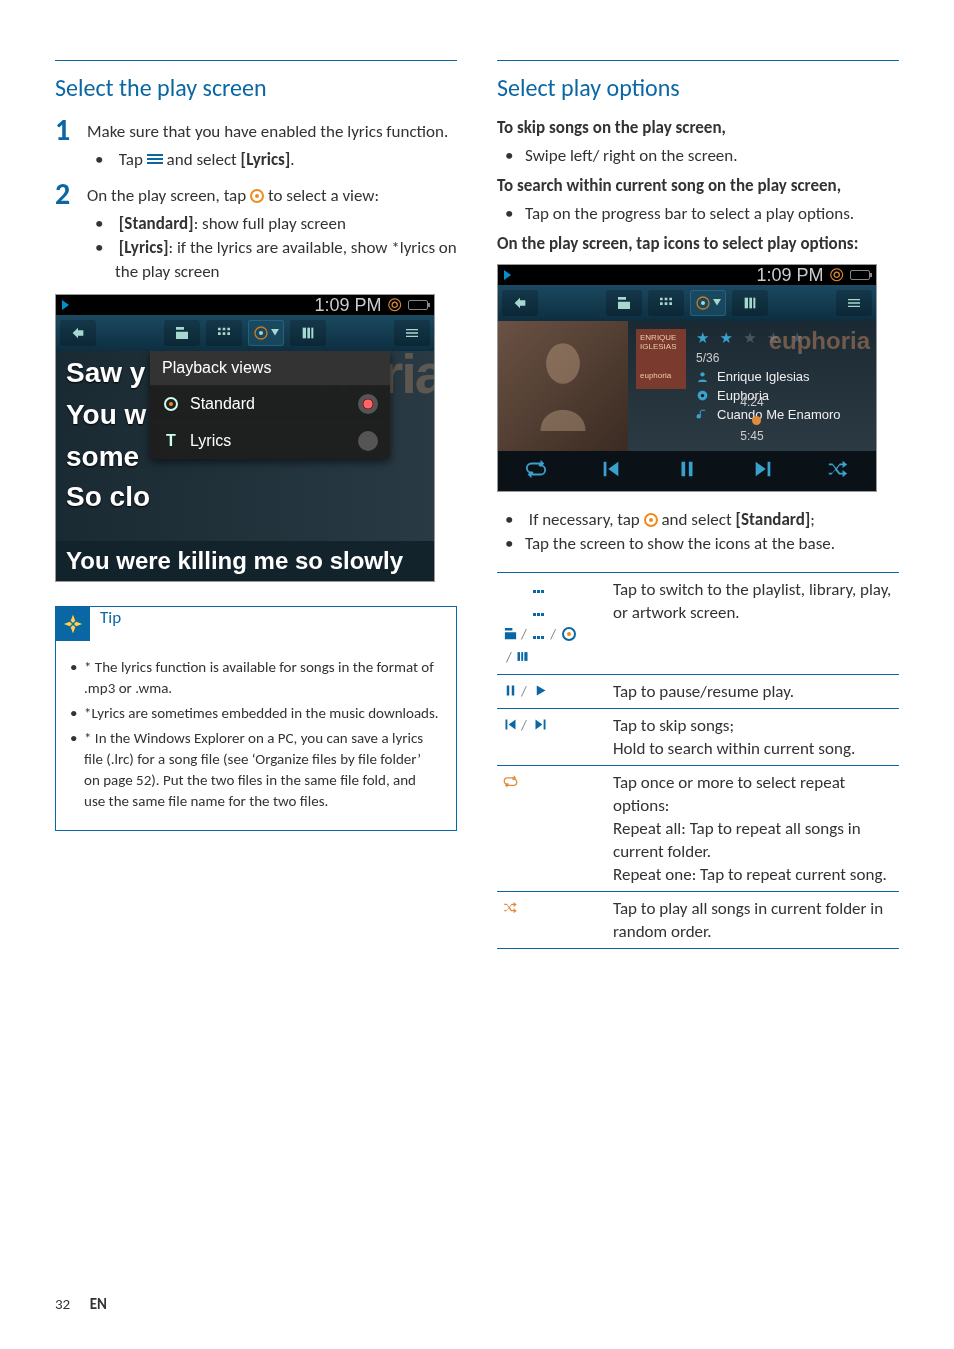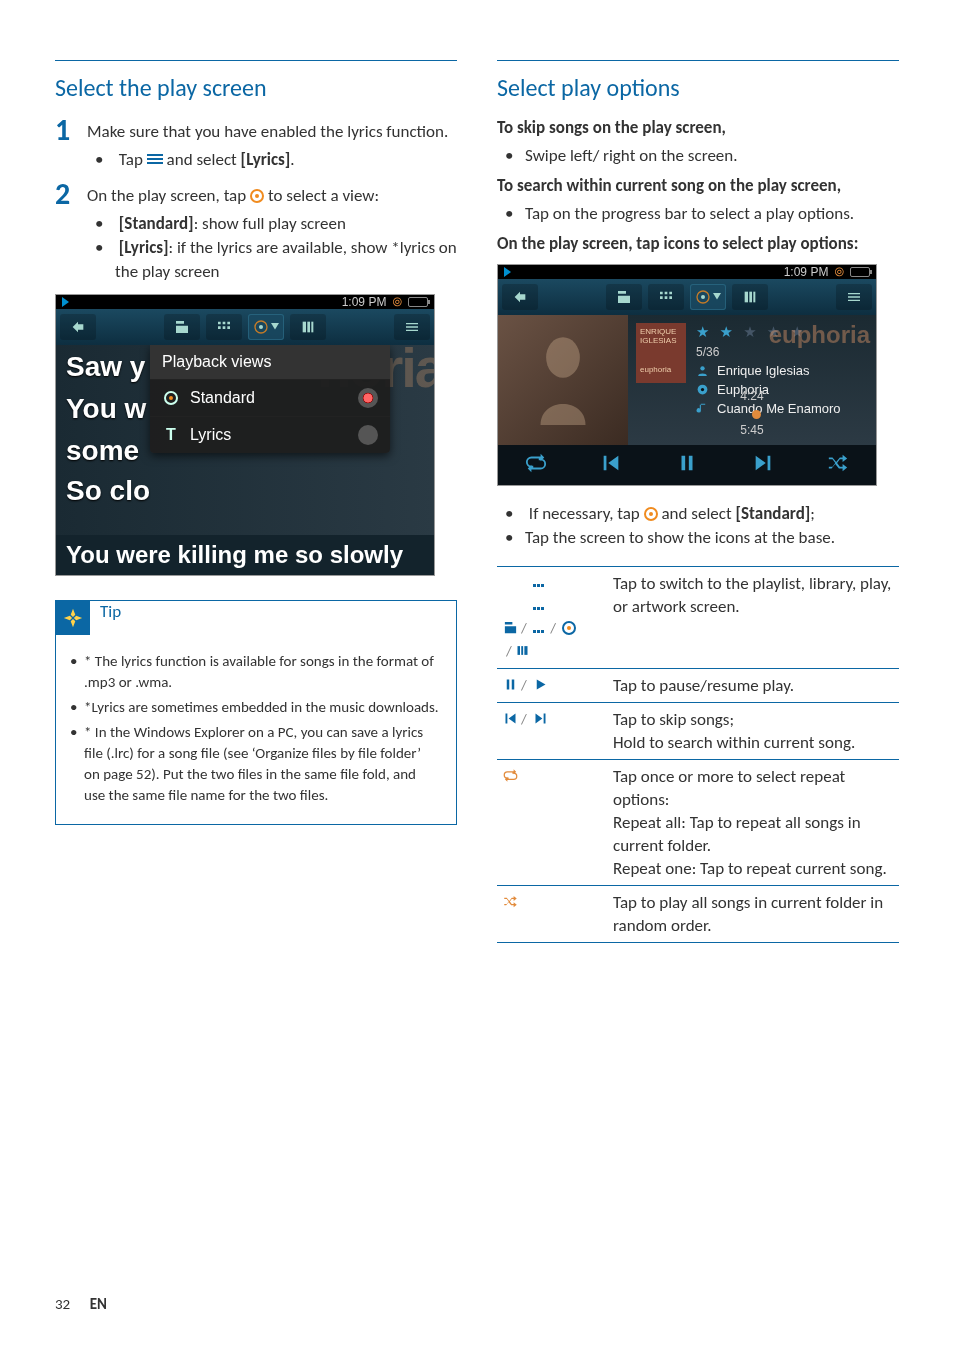--- a/index.html
+++ b/index.html
@@ -41,21 +41,21 @@
   .icon-hamb span { display:block; height:2px; background:#0b67a4; margin-bottom:2px; }
   .icon-target {
     width:14px; height:14px; border:2px solid #f08b1f; border-radius:50%;
     display:inline-block; vertical-align:-2px; position:relative;
   }
   .icon-target::after { content:""; position:absolute; left:3px; top:3px; width:4px; height:4px; background:#f08b1f; border-radius:50%; }
   strong.ui { font-weight: 700; }
 
   
   .mock { width: 380px; border:1px solid #999; margin: 8px 0 16px 0; background:#000; color:#fff; font-family: Arial, sans-serif; }
-  .mock .status { height:14px; background:#000; display:flex; align-items:center; justify-content:space-between; padding:0 6px; font-size:12px; }
+  .mock .status { height:20px; background:#000; display:flex; align-items:center; justify-content:space-between; padding:0 6px; font-size:18px; }
   .mock .status .left { display:flex; align-items:center; }
   .mock .status .tri { width:0;height:0;border-left:7px solid #0090d0;border-top:5px solid transparent;border-bottom:5px solid transparent; }
   .mock .status .right { display:flex; align-items:center; gap:6px; color:#ccc; }
   .mock .status .bat { width:20px;height:10px;border:1px solid #888;border-radius:2px;position:relative; }
   .mock .status .bat::after{content:"";position:absolute;right:-3px;top:2px;width:2px;height:4px;background:#888;}
   .mock .toolbar { height:36px; background:linear-gradient(#1b4960,#0d2e40); display:flex; align-items:center; padding:0 4px; gap:6px; }
   .mock .toolbar .tb { width:36px; height:26px; background:rgba(0,0,0,.25); border-radius:3px; display:flex; align-items:center; justify-content:center; opacity:.8; }
   .mock .toolbar .tb svg { width:16px;height:16px;fill:#cfe; }
   .mock .toolbar .sel { background:#1a4a62; box-shadow:inset 0 0 0 1px #2a6a85; }
   .mock .toolbar .spacer { flex:1; }

